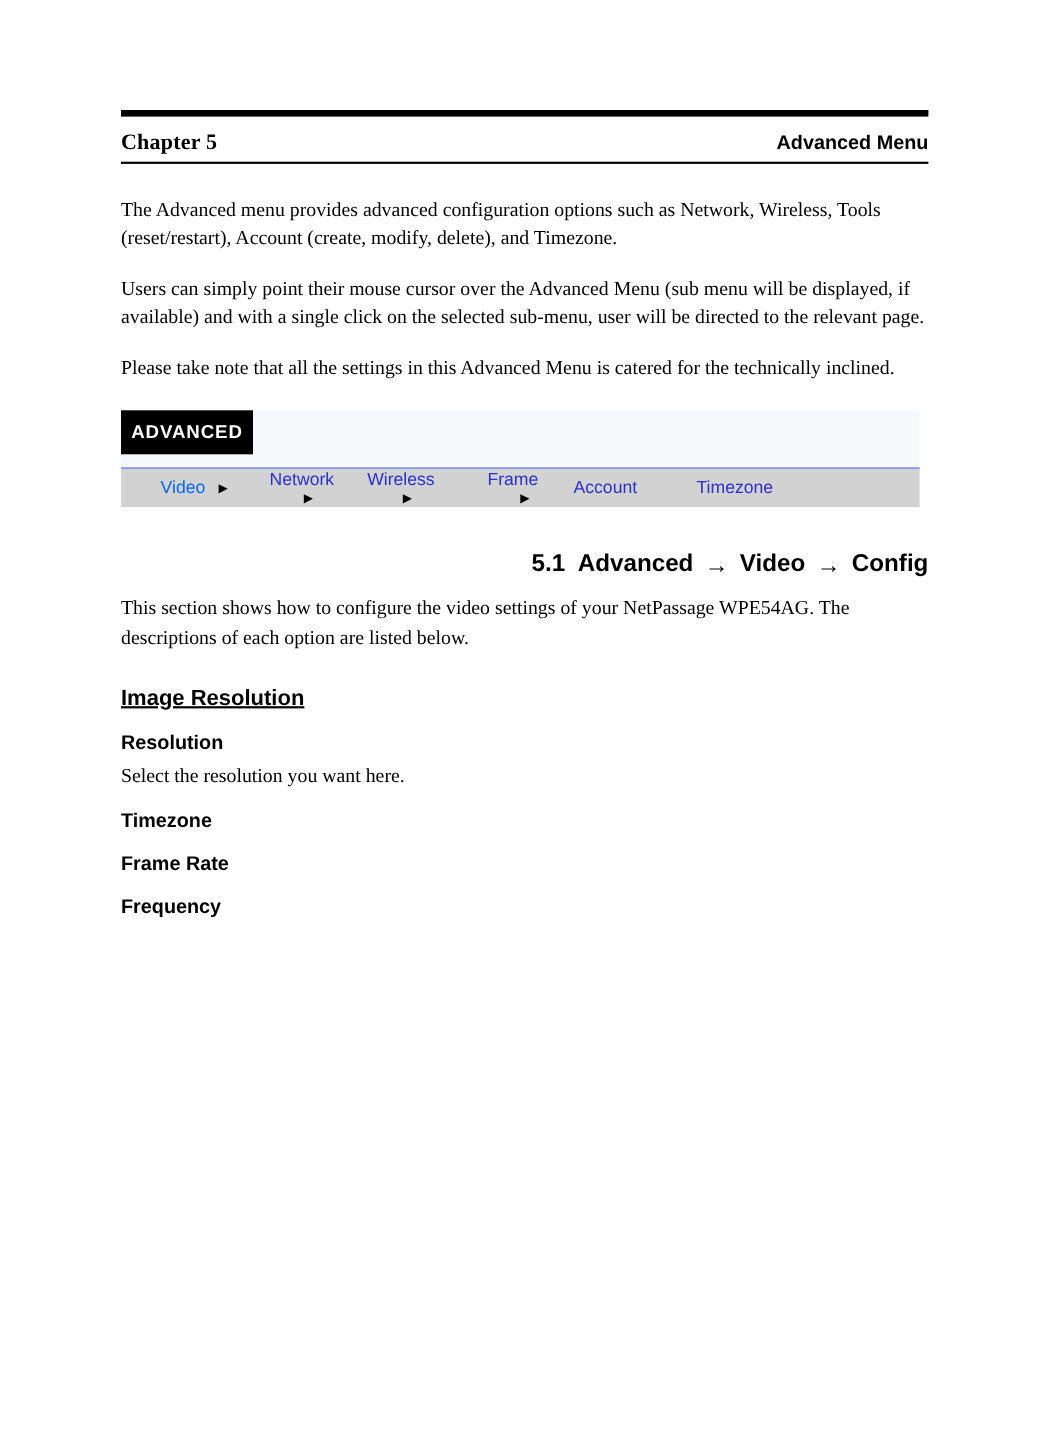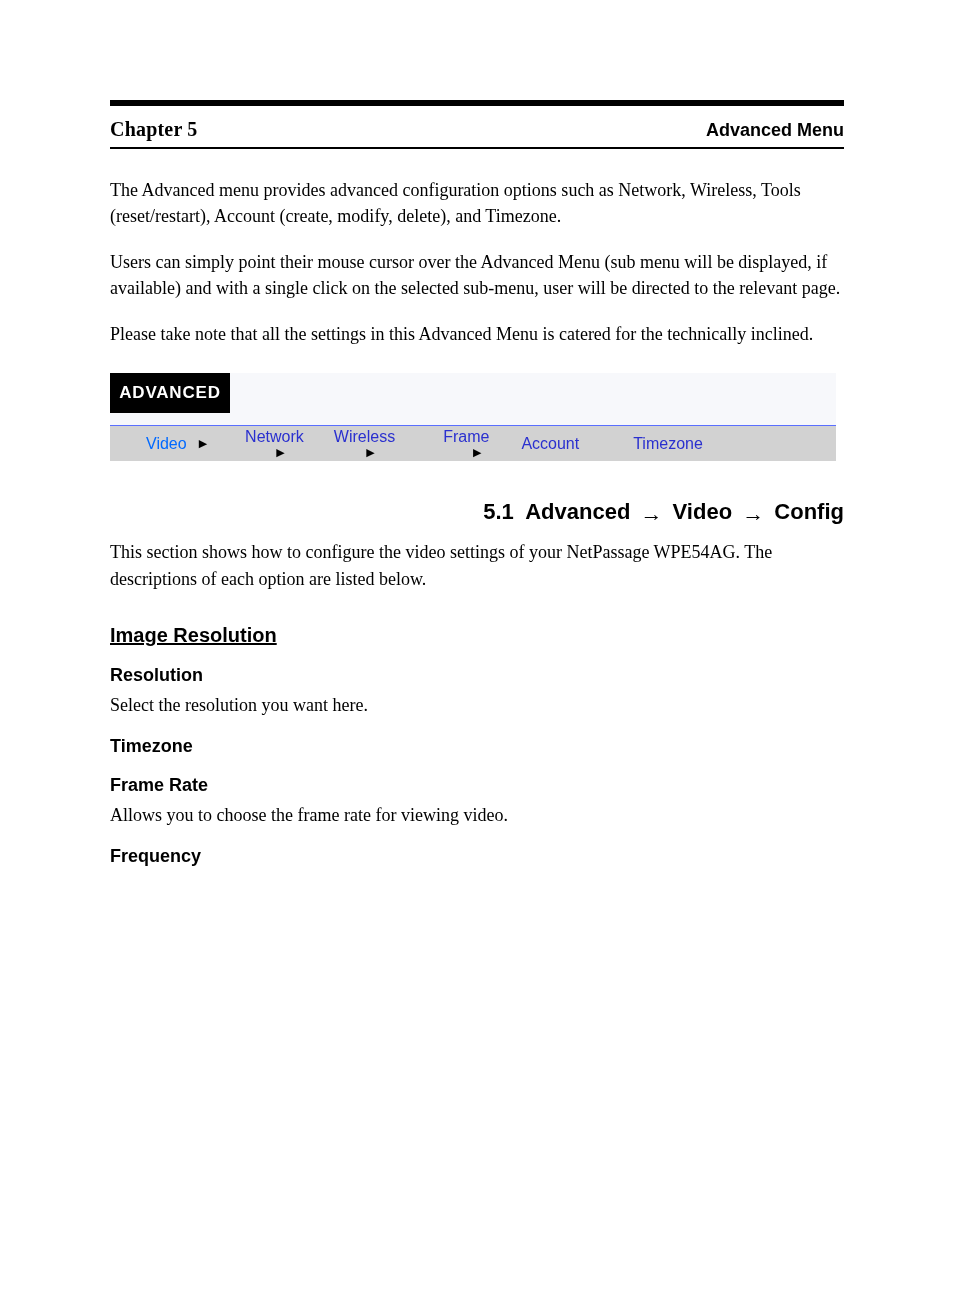--- a/index.html
+++ b/index.html
@@ -91,17 +91,16 @@
   <p class="body-text">This section shows how to configure the video settings of your NetPassage WPE54AG. The descriptions of each option are listed below.</p>
 
   <div class="sub-head">Image Resolution</div>
 
   <div class="field-head">Resolution</div>
   <p class="field-desc">Select the resolution you want here.</p>
 
   <div class="field-head">Timezone</div>
 
   <div class="field-head">Frame Rate</div>
-  <p class="field-desc">Allows you to choose the frame rate for viewing video.</p>
 
   <div class="field-head">Frequency</div>
 
 </div>
 
 </body></html>

